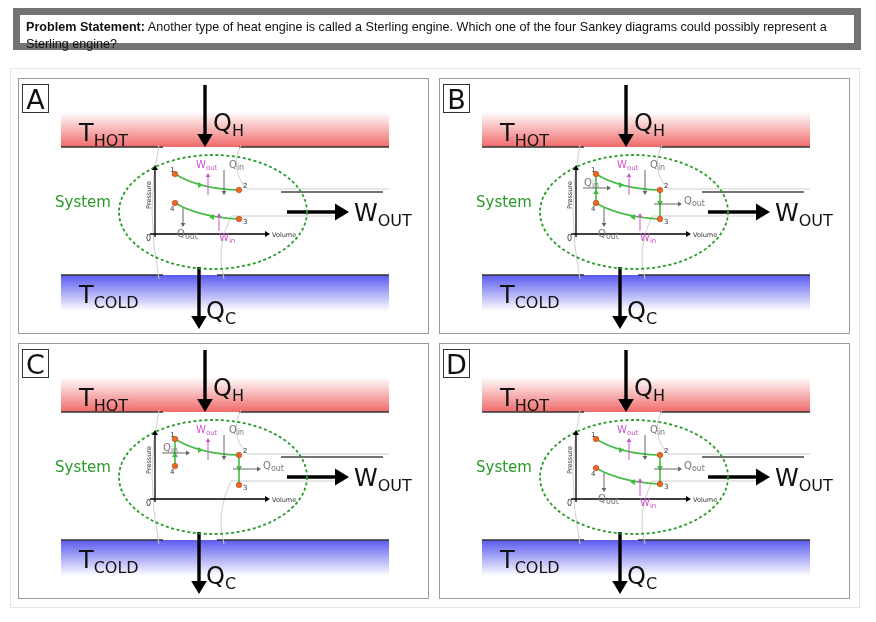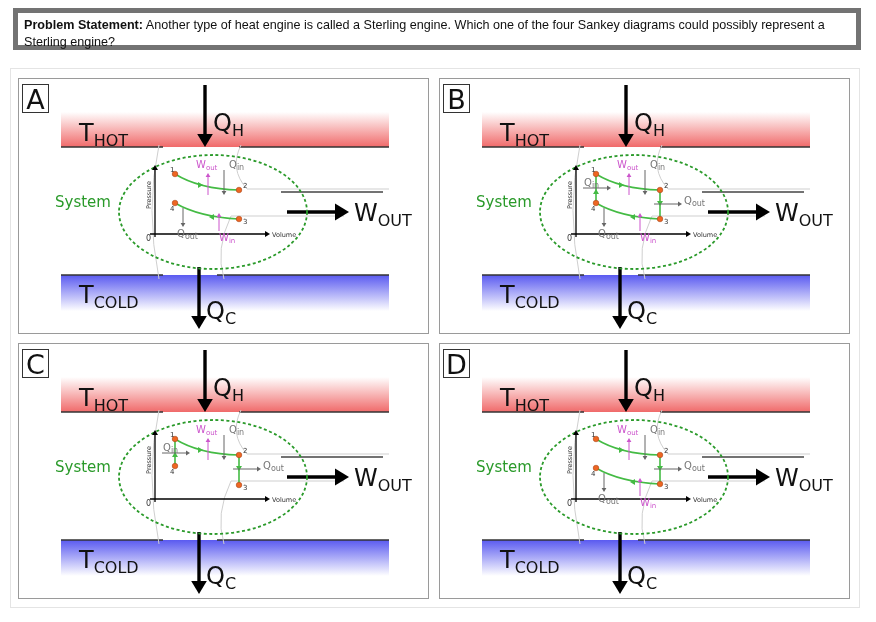--- a/index.html
+++ b/index.html
@@ -1,19 +1,19 @@
 <!DOCTYPE html>
 <html><head>
 <meta charset="utf-8">
 <style>
   html, body { margin:0; padding:0; background:#ffffff; }
   body { width:876px; height:622px; position:relative; overflow:hidden; font-family:"Liberation Sans", sans-serif; }
   .problem {
     position:absolute; left:13px; top:8px; width:848px; height:42px;
-    border:5px solid #737373; box-sizing:border-box; padding:4px 6px 0 6px;
+    border:7px solid #737373; box-sizing:border-box; padding:4px 6px 0 6px;
     font-size:12.6px; line-height:17px; color:#111; font-family:"Liberation Sans", sans-serif;
   }
   .problem b { font-weight:bold; }
   .outer { position:absolute; left:10px; top:68px; width:850px; height:540px; border:1px solid #e4e4e4; box-sizing:border-box; }
   .panel { position:absolute; width:411px; height:256px; border:1px solid #9a9a9a; box-sizing:border-box; background:#fff; }
   .panel svg { position:absolute; left:0; top:0; }
   .lbl { position:absolute; left:3px; top:5px; width:27px; height:29px; border:1px solid #333; box-sizing:border-box;
          font-size:27px; line-height:29px; text-align:center; color:#111; font-family:"DejaVu Sans", sans-serif; }
 </style>
 </head>

